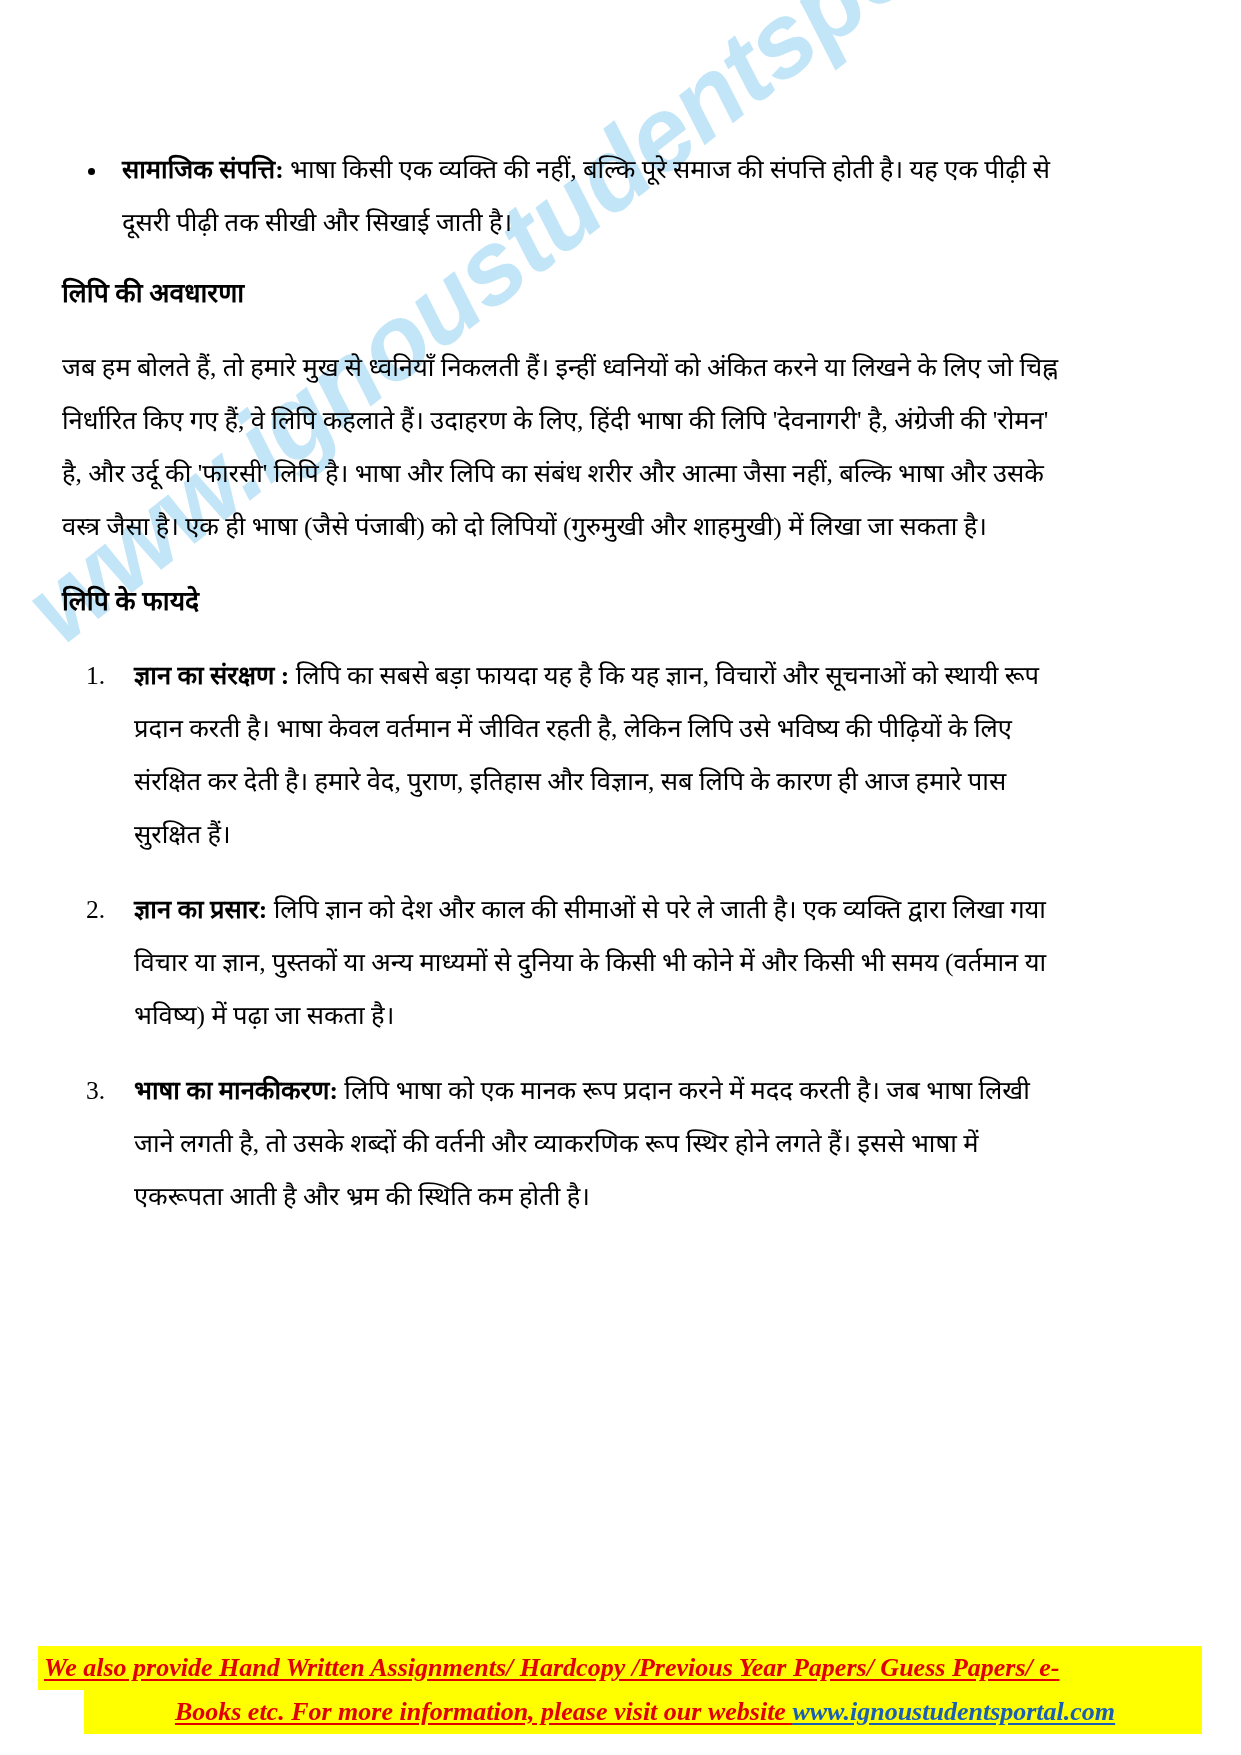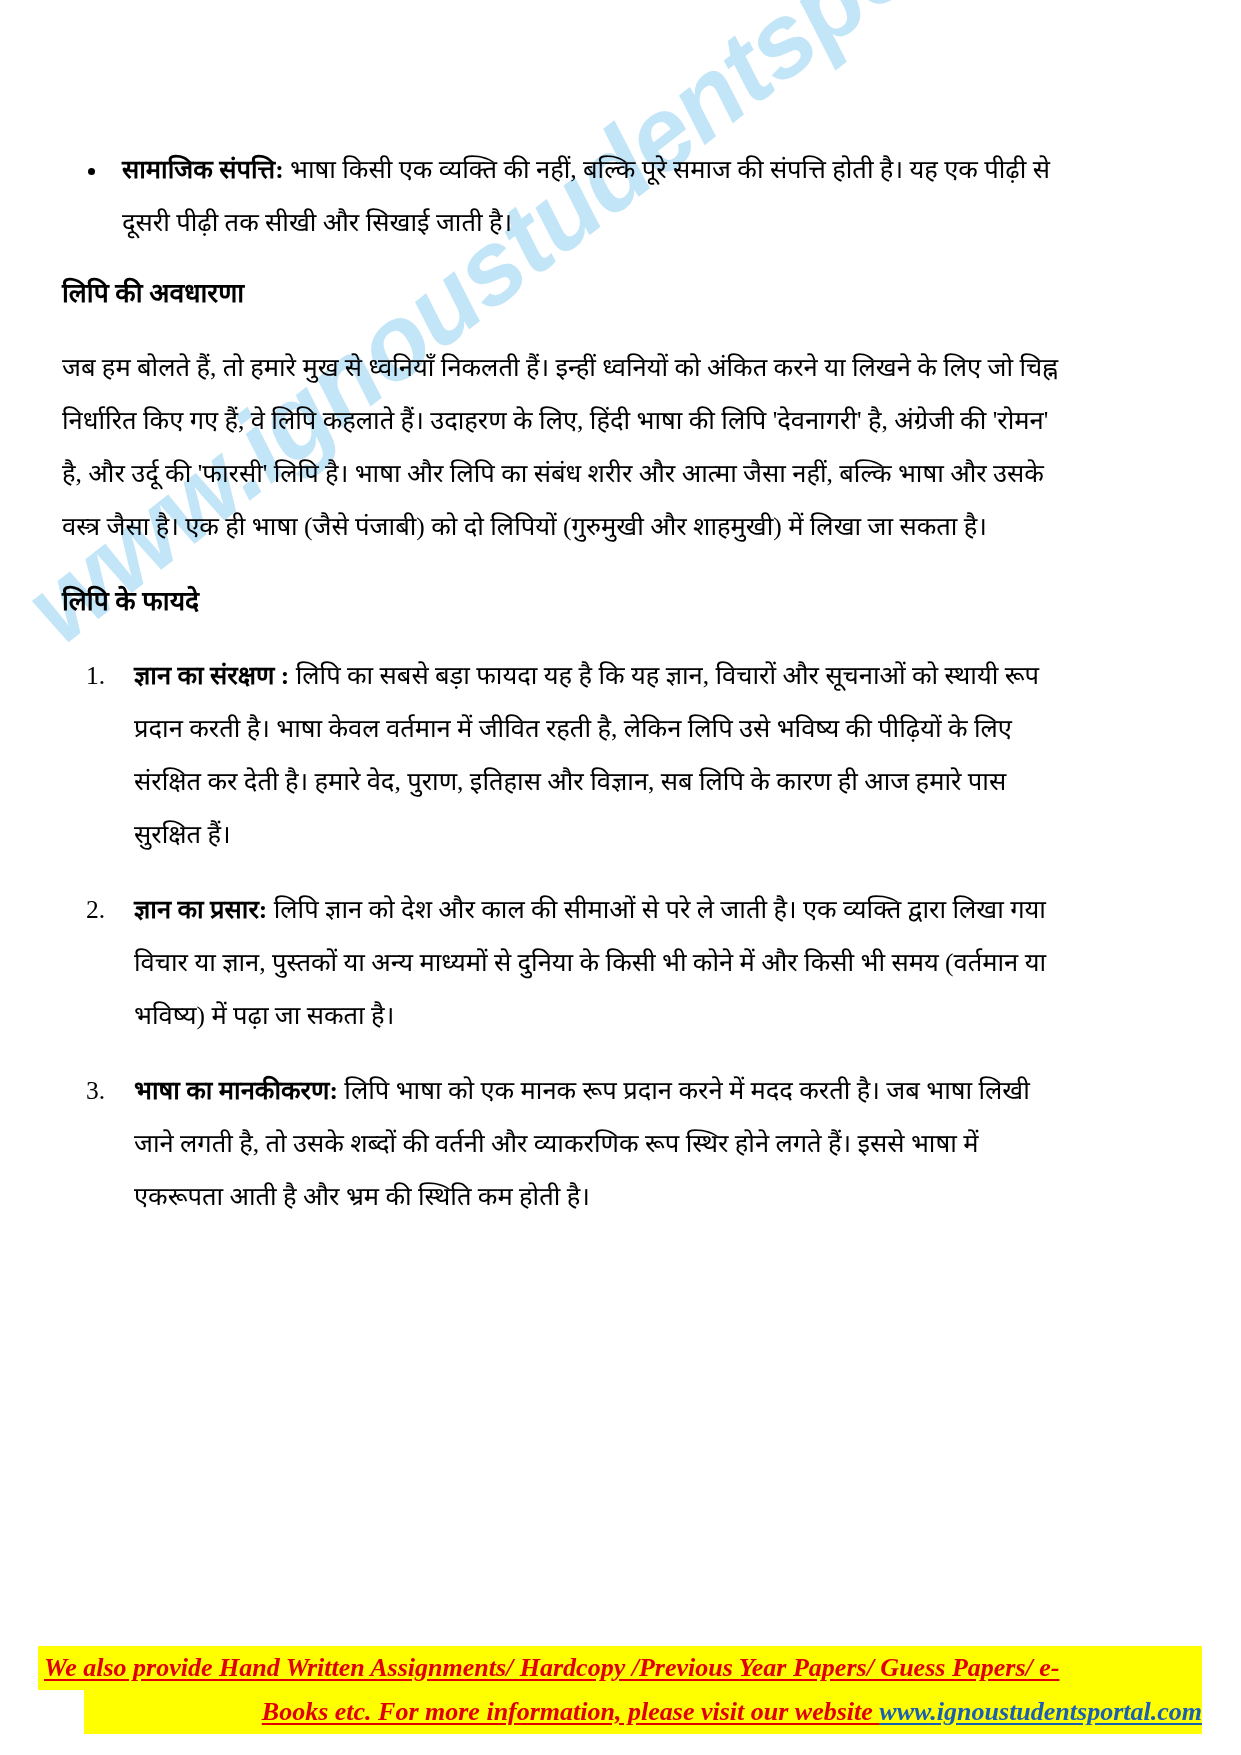--- a/index.html
+++ b/index.html
@@ -148,21 +148,21 @@
     width: 1164px;
     padding: 2px 0 2px 6px;
     box-sizing: border-box;
     text-align: left;
   }
   .banner-line.l2 {
     width: 1118px;
     margin-left: 46px;
     padding: 2px 0 2px 4px;
     box-sizing: border-box;
-    text-align: right;
+    text-align: center;
   }
   .banner-url {
     color: #1a5fb4;
     font-style: italic;
     font-weight: 700;
     text-decoration: underline;
   }
 </style>
 </head>
 <body>

